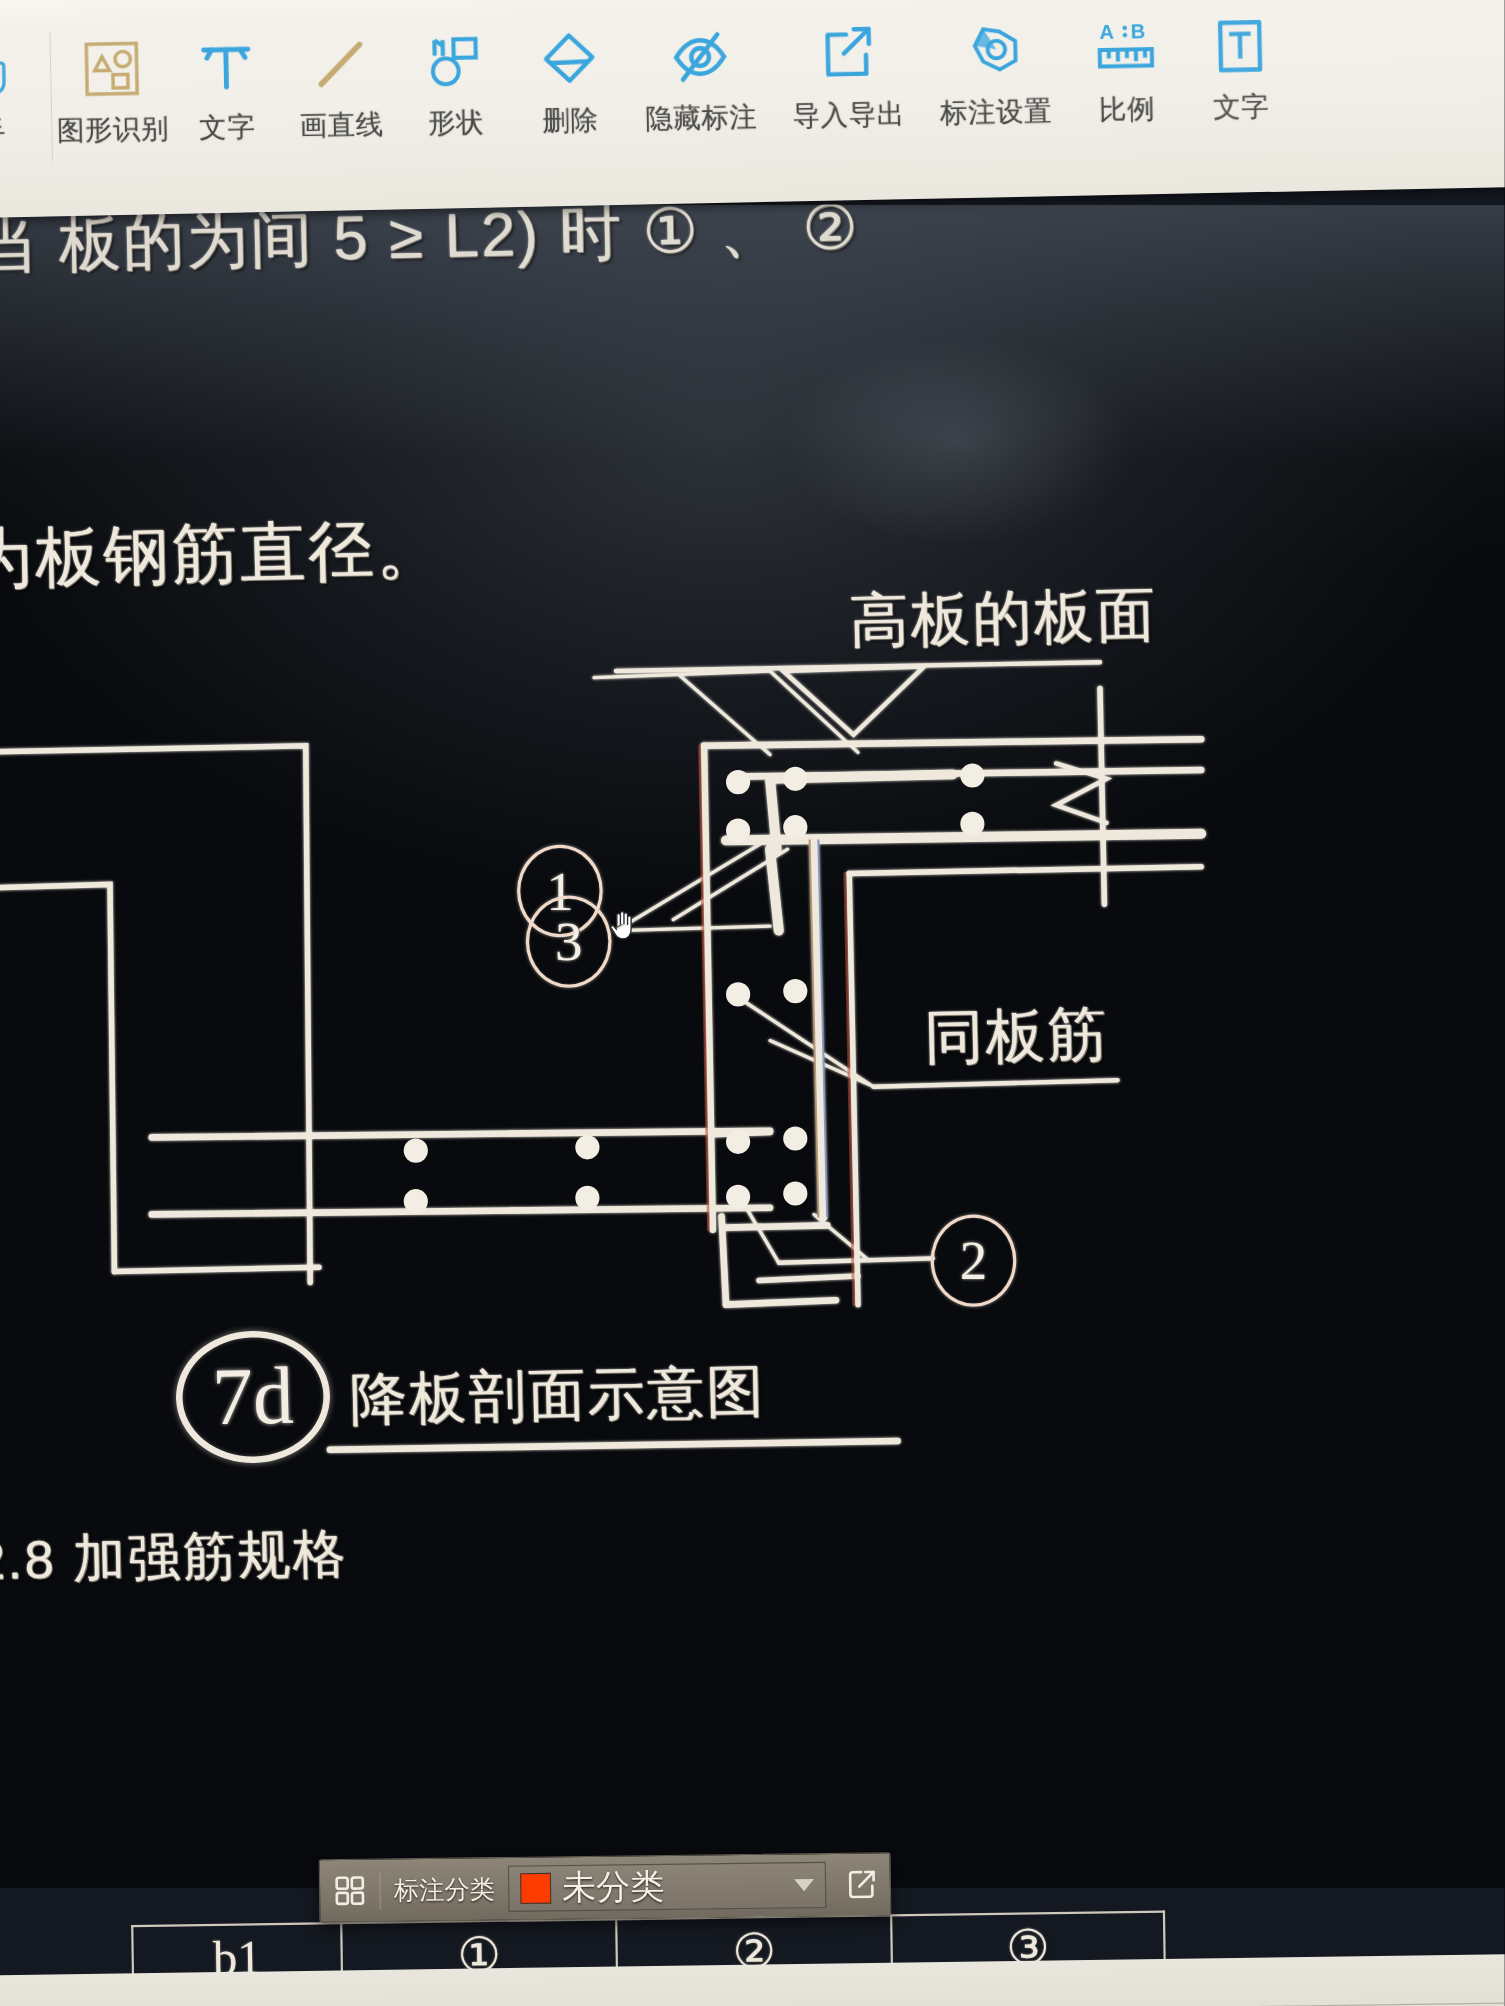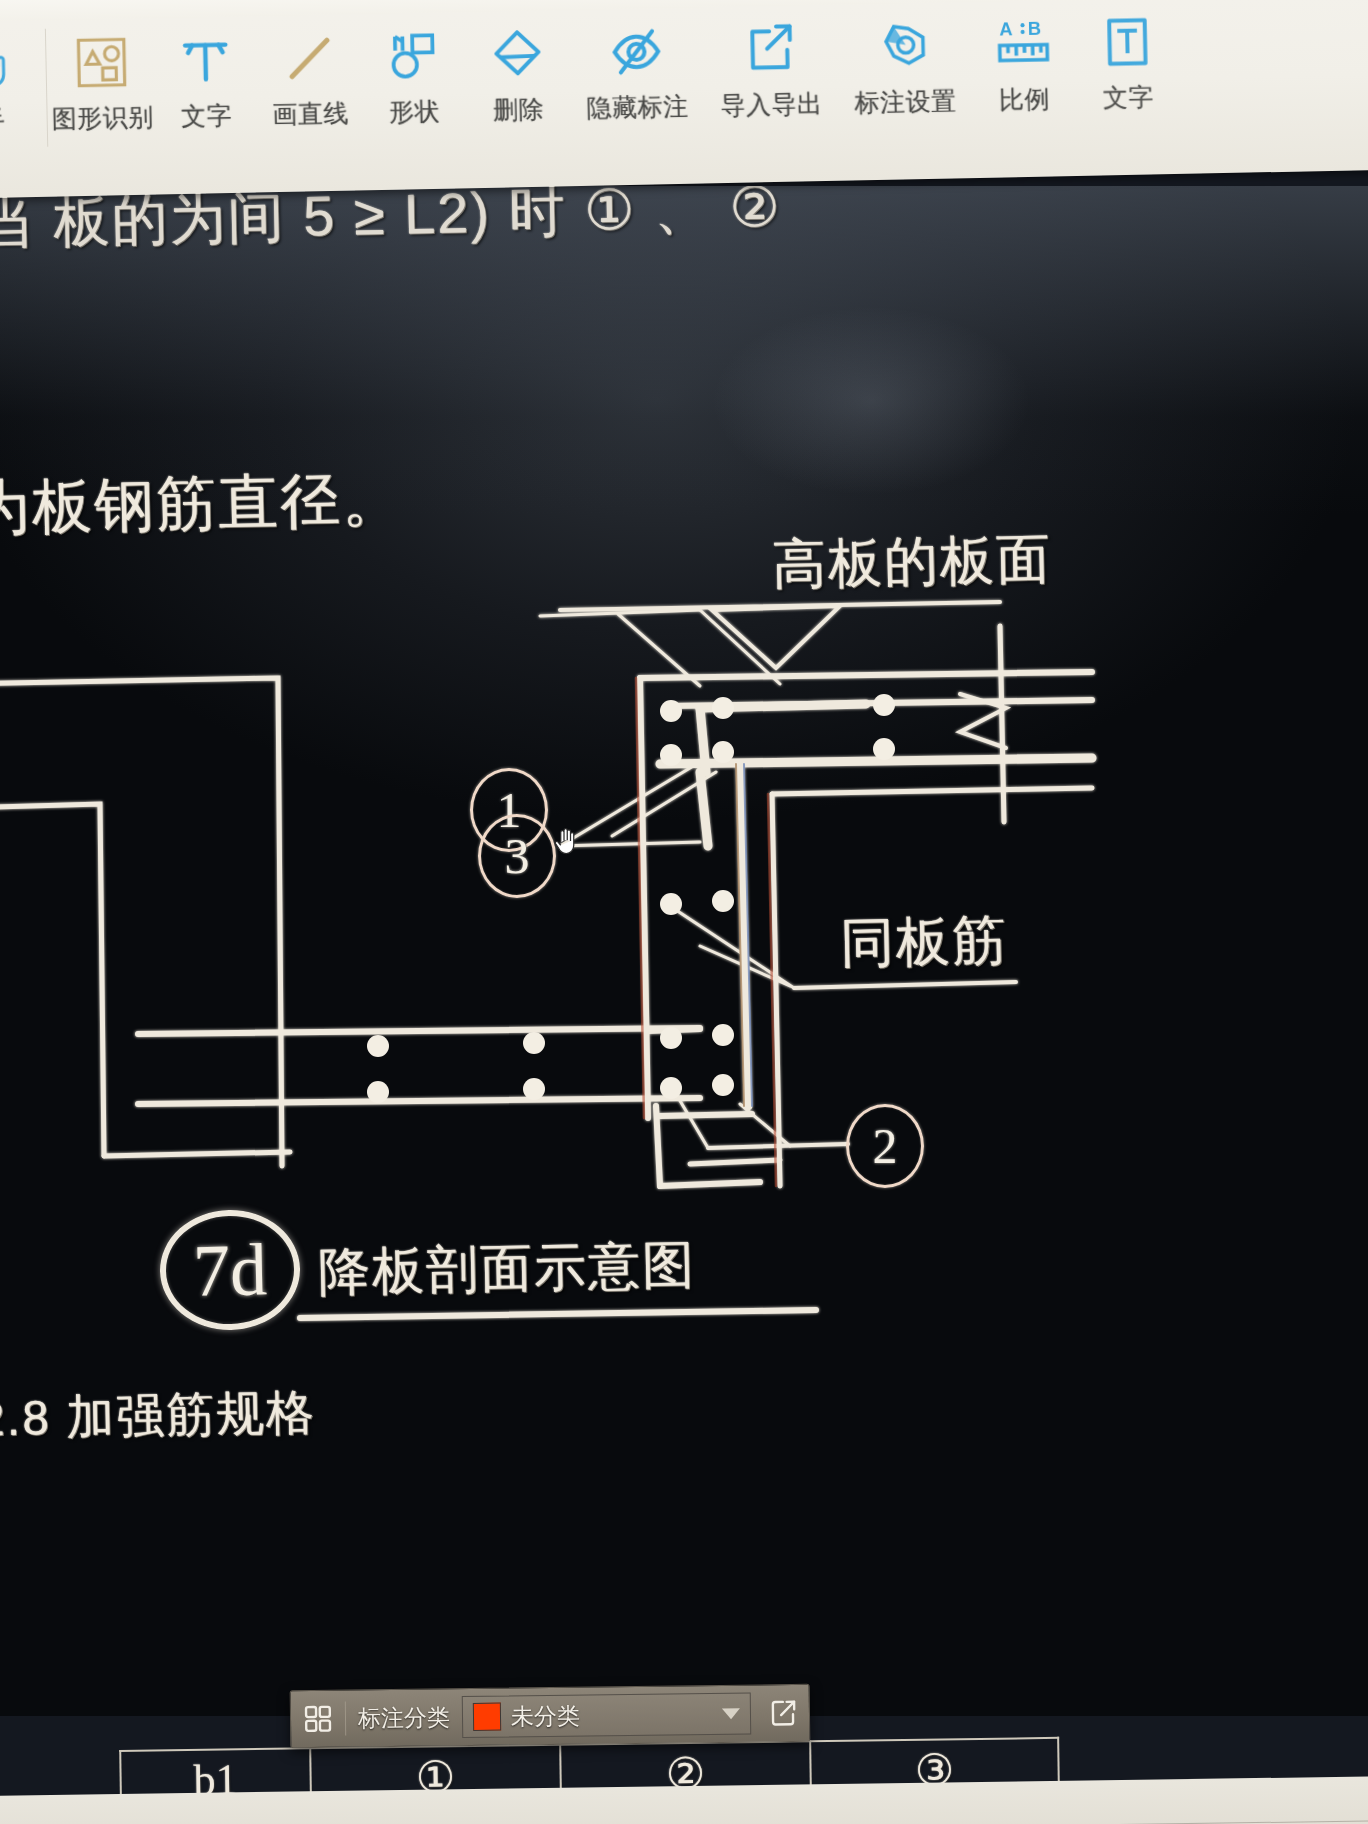--- a/index.html
+++ b/index.html
@@ -159,21 +159,21 @@
     border: 1px solid #55504a;
     display: flex; align-items: center;
     cursor: pointer;
   }
   .swatch {
     width: 28px; height: 28px; margin: 0 10px;
     border: 1px solid #3a3a38;
     flex: 0 0 auto;
   }
   .anno-select .sel-text {
-    font-size: 23px; color: #f4f0e8;
+    font-size: 31px; color: #f4f0e8;
     text-shadow: 0 1px 2px rgba(0,0,0,.7);
     white-space: nowrap;
   }
   .caret {
     position: absolute; right: 10px; top: 50%;
     transform: translateY(-50%);
     width: 0; height: 0;
     border-left: 9px solid transparent;
     border-right: 9px solid transparent;
     border-top: 11px solid #d8d2c6;

